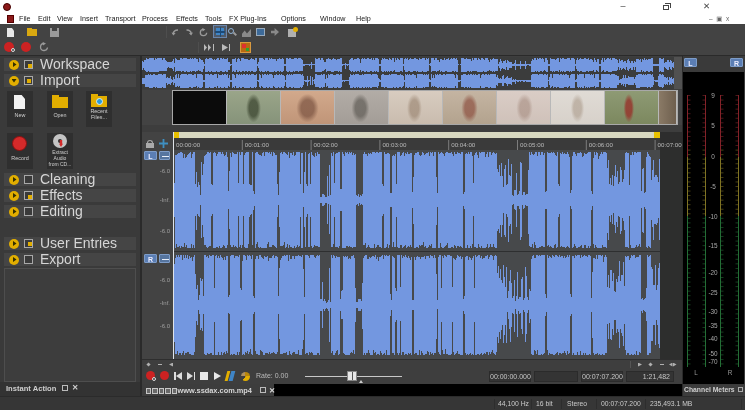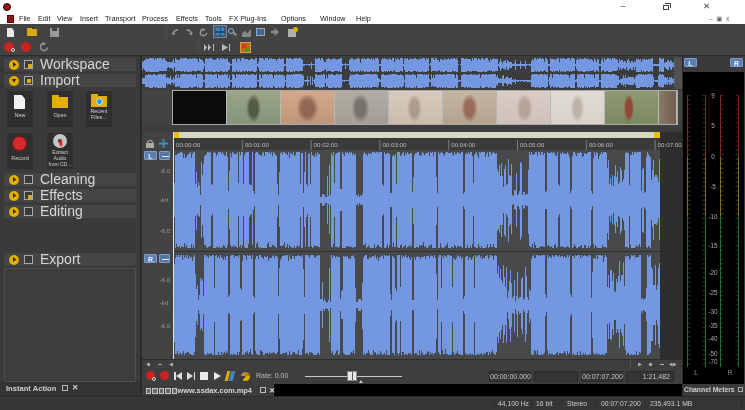--- a/index.html
+++ b/index.html
@@ -175,20 +175,29 @@
         <i></i>
       </div>
       <span class="lbl">Effects</span>
     </div>
  <div class="hdr" style="top:149px">
       <div class="ycirc">
         <b></b>
       </div>
       <div class="sqico"></div>
       <span class="lbl">Editing</span>
+    </div>
+ <div class="hdr" style="top:181px">
+      <div class="ycirc">
+        <b></b>
+      </div>
+      <div class="sqico">
+        <i style="top:2px"></i>
+      </div>
+      <span class="lbl">User Entries</span>
     </div>
  <div class="hdr" style="top:197px">
       <div class="ycirc">
         <b></b>
       </div>
       <div class="sqico"></div>
       <span class="lbl">Export</span>
     </div>
  <div class="abs" style="left:4px;top:212px;width:132px;height:114px;background:#3d3d3d;border:1px solid #4e4e4e"></div>
 

